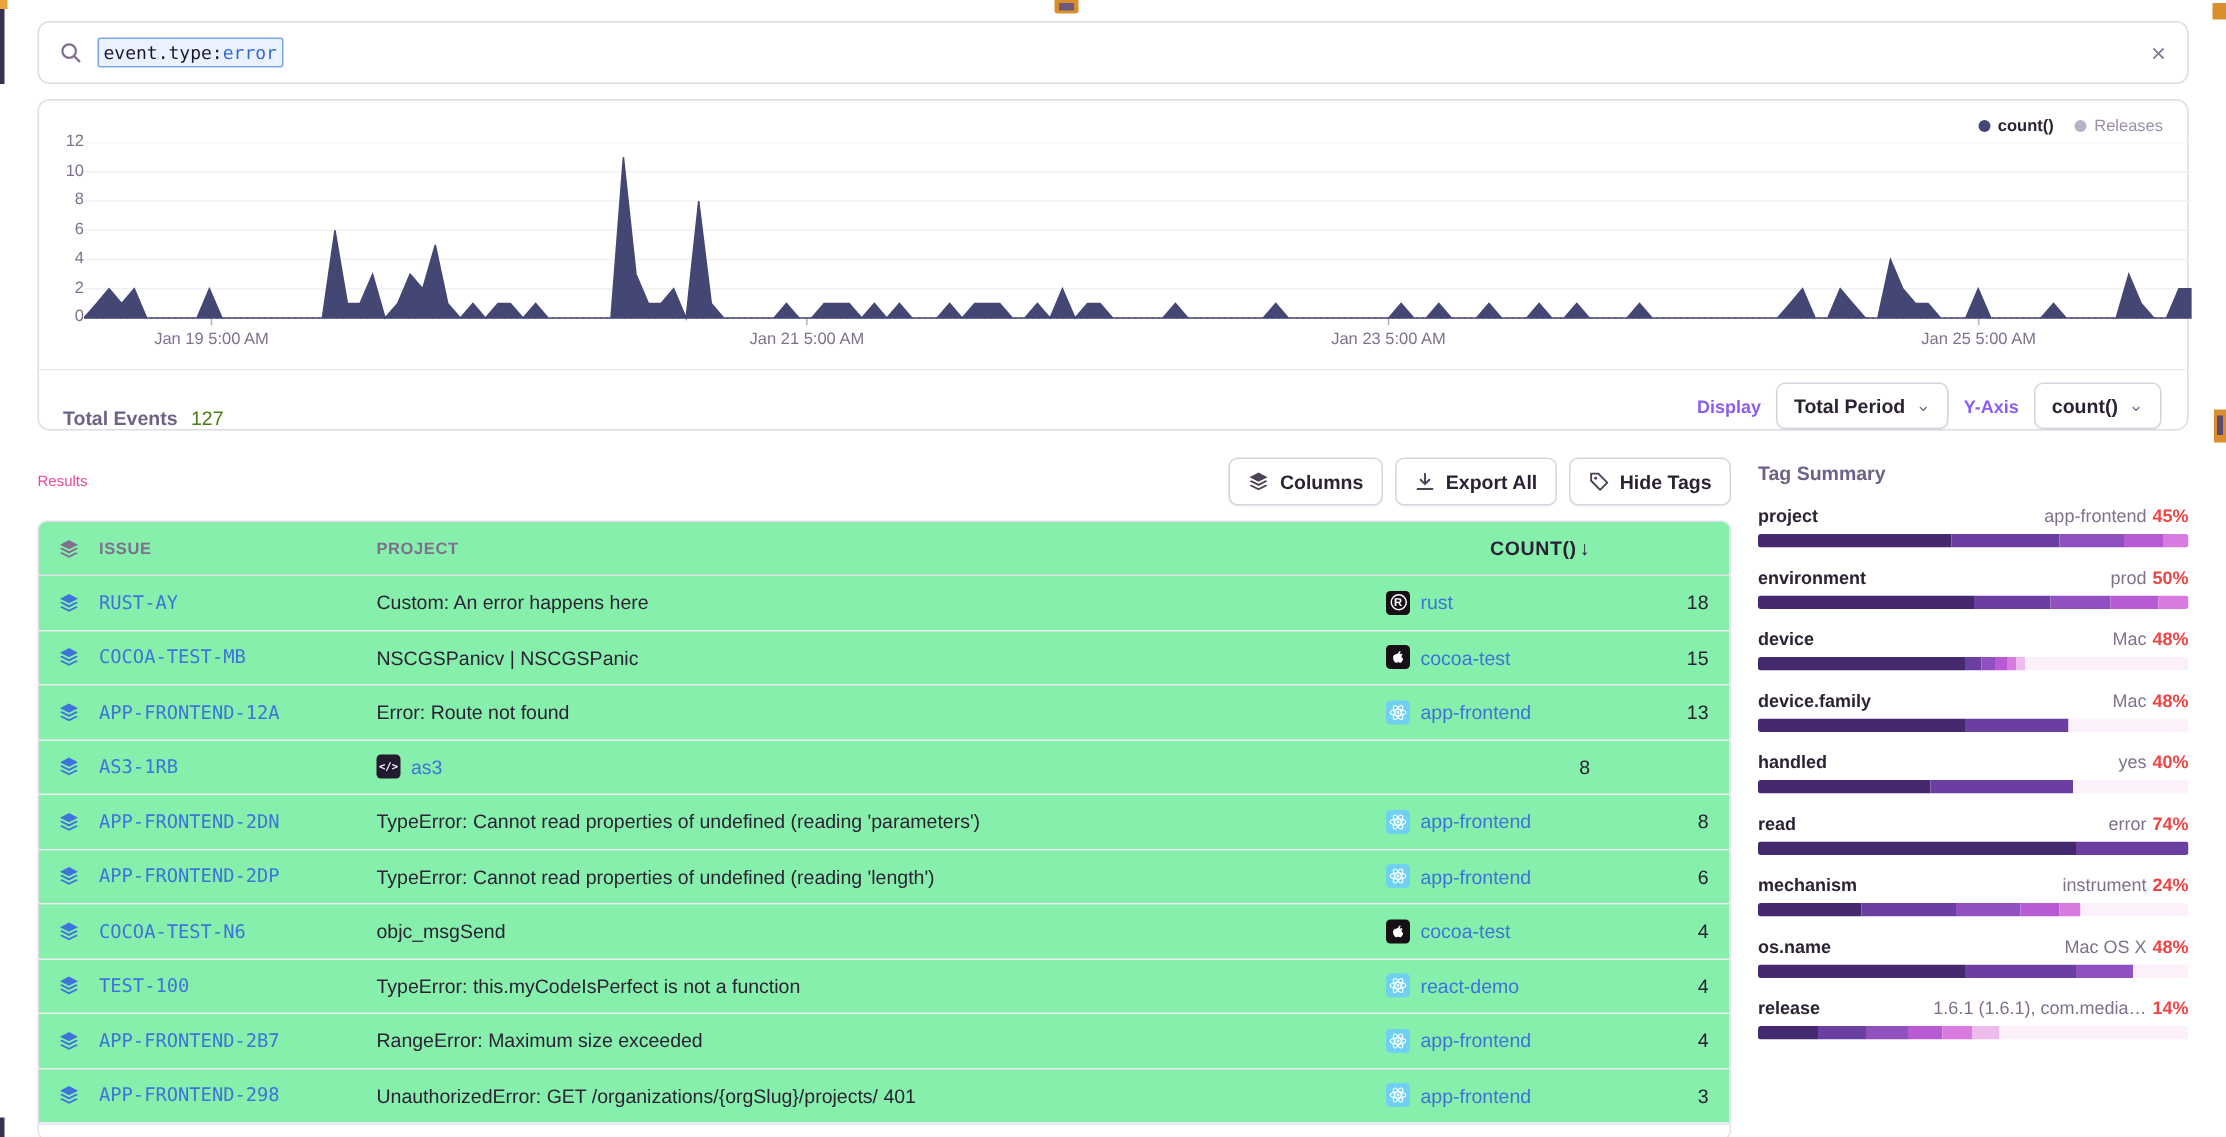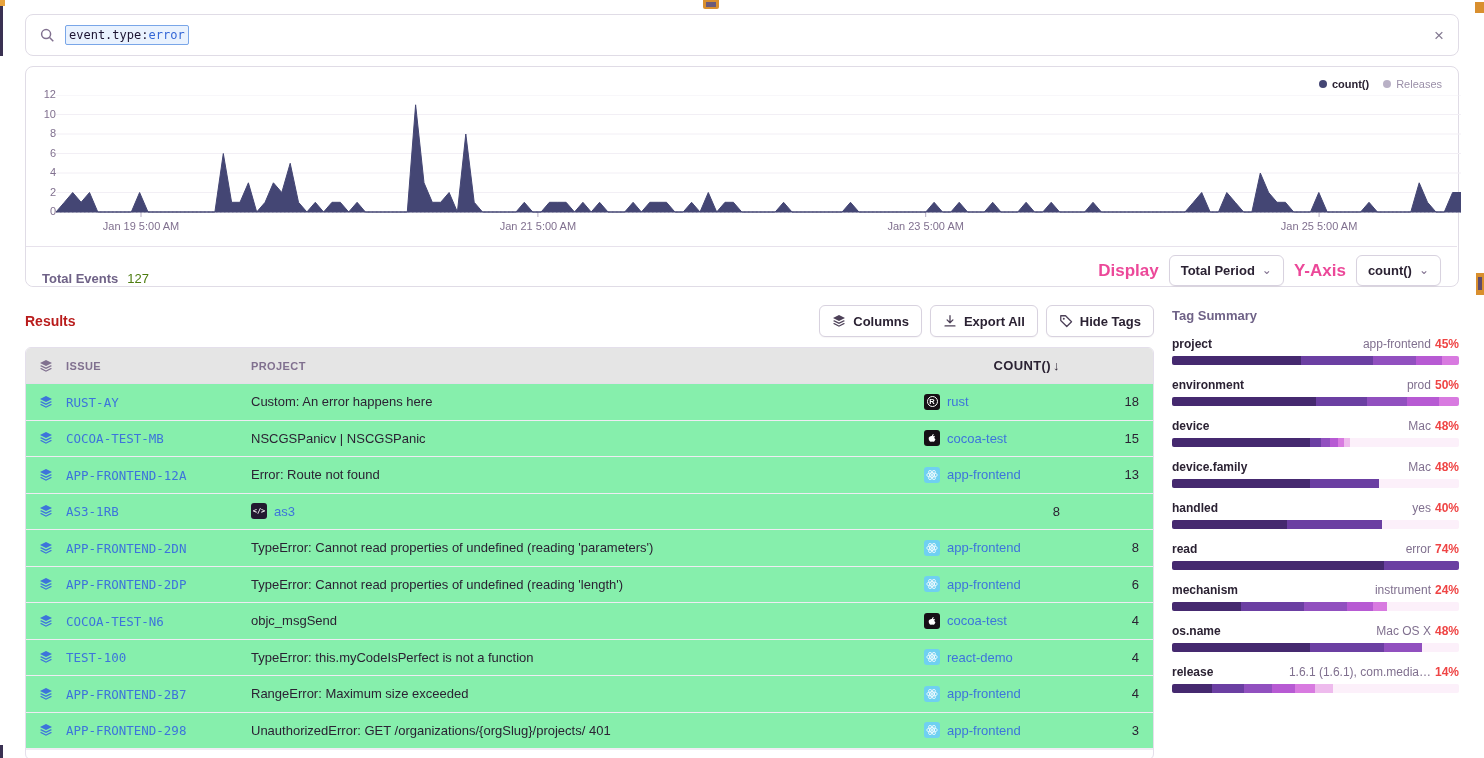--- a/index.html
+++ b/index.html
@@ -36,47 +36,47 @@
   .xlabels { position:absolute; left:30px; top:153px; width:1405px; height:16px; }
   .xlabel { position:absolute; transform:translateX(-50%); font-size:11px; color:#80708f; white-space:nowrap; }
   .chart-footer {
     position:absolute; left:0; right:1px; bottom:0; height:40px;
     border-top:1px solid #e7e2ec; display:flex; align-items:flex-end; padding:0 16px;
     border-radius:0 0 8px 8px; background:#fff;
   }
   .total-label { font-size:13px; font-weight:bold; color:#6f6287; }
   .total-value { font-size:13px; color:#4d7c0f; margin-left:9px; }
   .footer-right { margin-left:auto; display:flex; align-items:center; gap:10px; }
-  .ctrl-label { font-size:17px; font-weight:bold; color:#ec4899; }
+  .ctrl-label { font-size:12px; font-weight:bold; color:#8b5cf6; }
   .dropdown-btn {
     height:31px; background:#fff; border:1px solid #d8d2df; border-radius:6px;
     font-family:inherit; font-size:13px; font-weight:bold; color:#2b2233;
     display:flex; align-items:center; gap:7px; padding:0 11px; cursor:pointer;
     box-shadow:0 1px 1px rgba(43,34,51,0.04);
   }
   .caret { color:#80708f; font-size:12px; line-height:0.6; font-weight:normal; }
   
   #results-header { position:absolute; top:305px; left:25px; width:1129px; display:flex; align-items:center; }
-  .results-title { font-size:14px; font-weight:bold; color:#b91c1c; }
+  .results-title { font-size:10px; font-weight:normal; color:#ec4899; }
   .header-buttons { margin-left:auto; display:flex; gap:8px; }
   .tool-btn {
     height:32px; background:#fff; border:1px solid #d8d2df; border-radius:6px;
     font-family:inherit; font-size:13px; font-weight:bold; color:#2b2233;
     display:flex; align-items:center; gap:7px; padding:0 12px; cursor:pointer;
     box-shadow:0 1px 1px rgba(43,34,51,0.04);
   }
   .tool-btn svg { color:#4d4158; }
   
   #results-table {
     position:absolute; top:347px; left:25px; width:1129px;
     border:1px solid #e4dfeb; border-radius:6px; background:#fff; overflow:hidden;
   }
   .t-row { display:grid; grid-template-columns:40px 185px 1fr 150px 79px; align-items:center; }
   .t-head {
-    height:36px; background:#e5e5e5; color:#80708f; font-size:11px; font-weight:bold;
+    height:36px; background:#86efac; color:#80708f; font-size:11px; font-weight:bold;
     letter-spacing:0.4px; border-bottom:1px solid #e4dfeb;
   }
   .t-body-row { height:36.5px; border-bottom:1px solid #efecf3; background:#86efac; }
   .t-body-row:last-child { border-bottom:none; }
   .cell-icon { display:flex; justify-content:center; }
   .head-stack { color:#80708f; }
   .row-stack { color:#3d74db; }
   .cell-issue a { font-family:"DejaVu Sans Mono", monospace; font-size:12.5px; color:#3d74db; text-decoration:none; }
   .cell-title { font-size:13px; color:#2b2233; overflow:hidden; white-space:nowrap; text-overflow:ellipsis; padding-right:33px; }
   .cell-project { display:flex; align-items:center; gap:7px; font-size:13px; }

